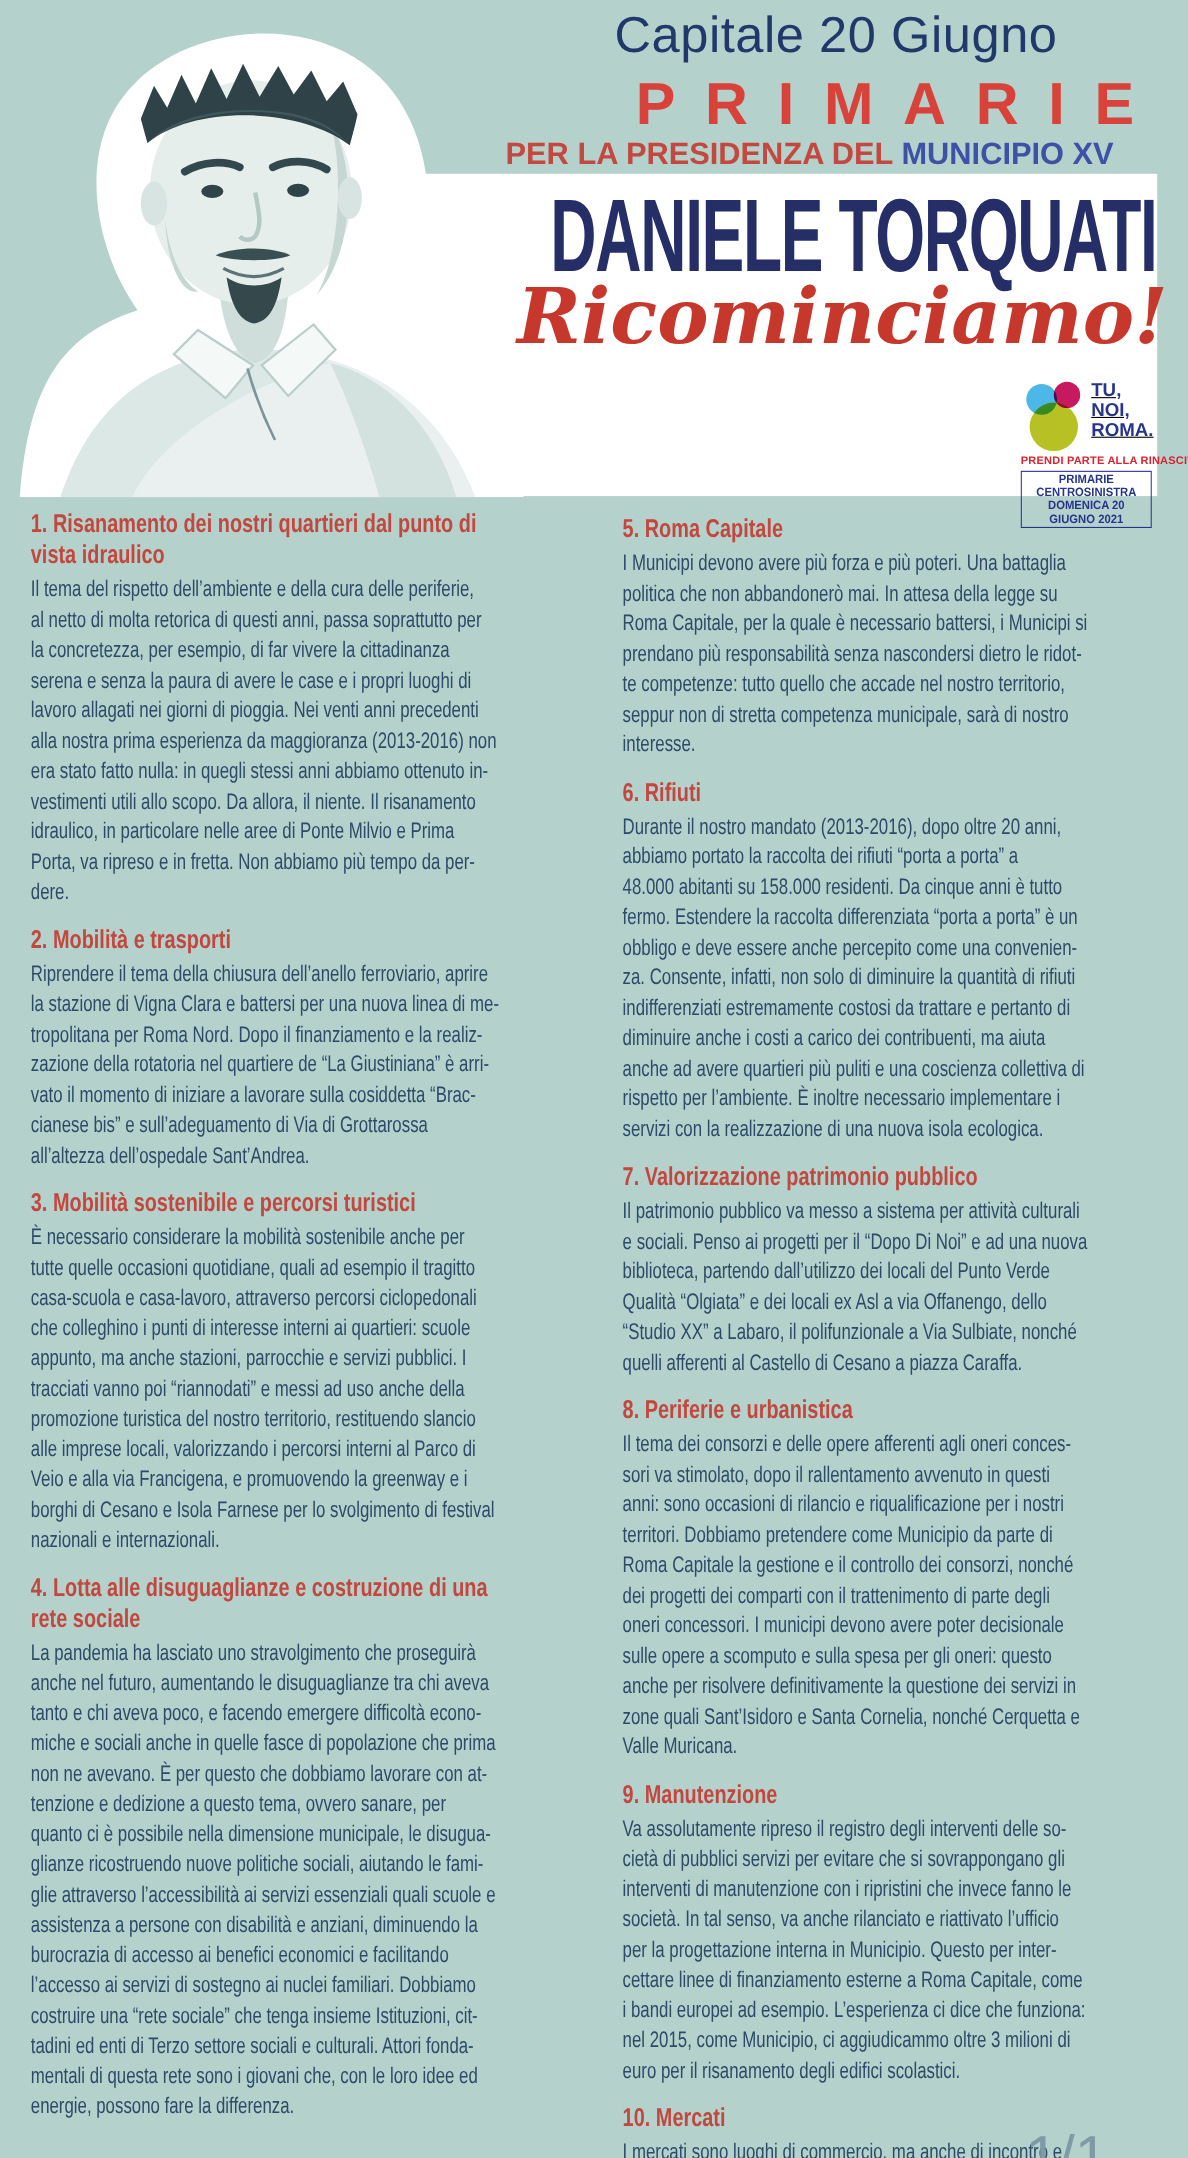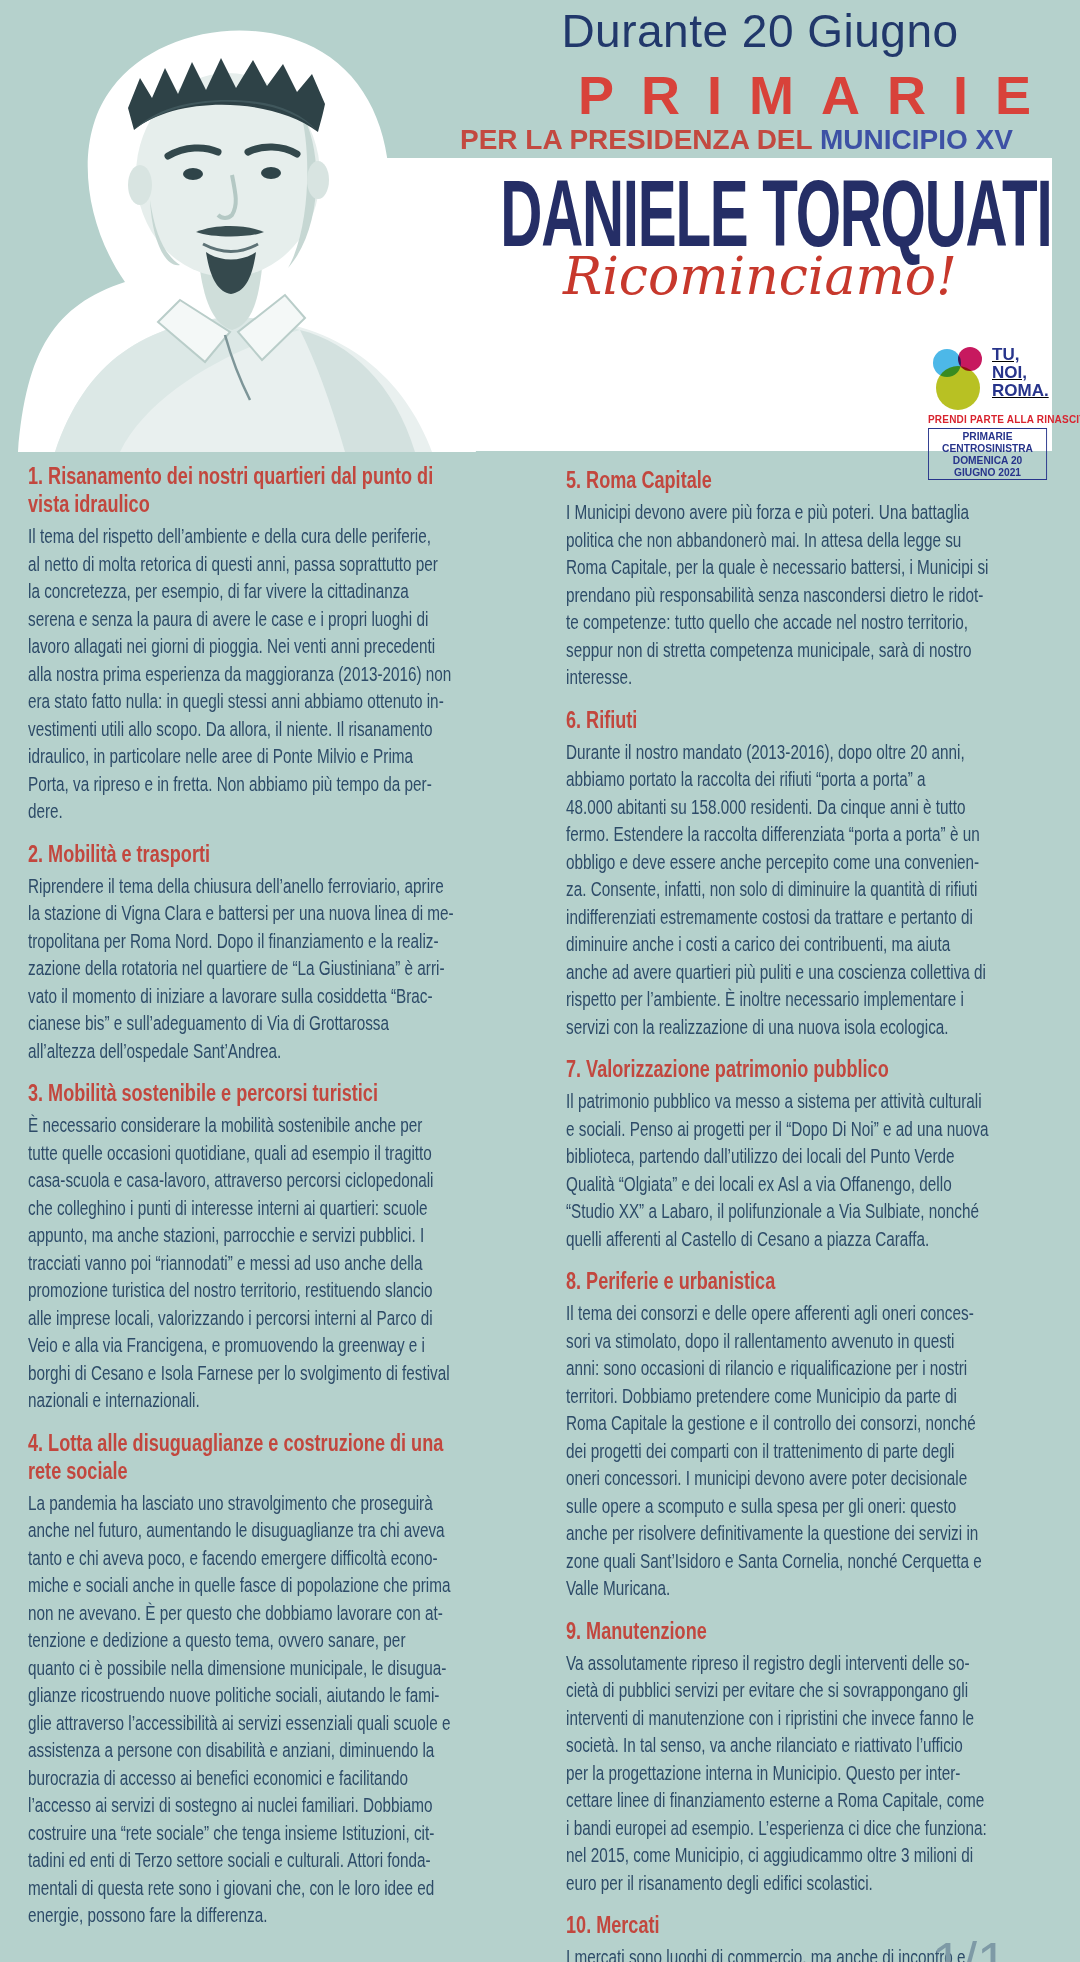--- a/index.html
+++ b/index.html
@@ -8,30 +8,30 @@
     background:#b5d1cc;font-family:"Liberation Sans",sans-serif;
   }
   
   .white-band{position:absolute;left:312px;top:158px;width:740px;height:293px;background:#ffffff;}
   .photo-wrap{position:absolute;left:0;top:0;width:480px;height:452px;}
   .hdr-date{position:absolute;left:470px;top:4px;width:580px;text-align:center;
     font-size:46px;color:#21386b;letter-spacing:.5px;white-space:nowrap;}
   .hdr-date b{font-weight:400;text-align:center;}
   .hdr-primarie{position:absolute;left:458px;top:64px;width:600px;text-align:right;
     font-size:54px;font-weight:700;color:#d8423a;letter-spacing:.5em;text-indent:.5em;white-space:nowrap;}
-  .hdr-sub{position:absolute;left:460px;top:124px;width:600px;text-align:left;
+  .hdr-sub{position:absolute;left:436px;top:124px;width:600px;text-align:center;
     font-size:28px;font-weight:700;white-space:nowrap;}
   .hdr-sub .r{color:#c34940;}
   .hdr-sub .b{color:#3d51a5;}
   .hdr-candidate{position:absolute;left:335px;top:160px;width:870px;text-align:center;
     font-size:94px;font-weight:800;color:#252e66;letter-spacing:-2px;white-space:nowrap;
     transform:scaleX(.62);transform-origin:50% 0;}
   .hdr-slogan{position:absolute;left:470px;top:246px;width:580px;text-align:center;
-    font-family:"DejaVu Serif",serif;font-style:italic;font-weight:400;
-    font-size:52px;color:#c7382c;white-space:nowrap;}
+    font-family:"DejaVu Serif",serif;font-style:italic;font-weight:700;
+    font-size:70px;color:#c7382c;white-space:nowrap;}
   
   .logo{position:absolute;left:928px;top:346px;width:126px;}
   .logo-row{display:flex;align-items:flex-start;text-decoration:underline;}
   .logo-words{font-size:17px;line-height:18px;font-weight:700;color:#27348b;margin-left:2px;white-space:pre-line;}
   .logo-tag{font-size:10px;font-weight:700;color:#d8242f;margin-top:2px;white-space:nowrap;letter-spacing:.2px;}
   .logo-box{margin-top:3px;border:1.5px solid #27348b;padding:1px 3px;text-align:center;
     font-size:11px;line-height:12px;font-weight:700;color:#27348b;white-space:pre-line;
     transform:scaleX(.93);transform-origin:0 0;width:128px;box-sizing:border-box;}
   
   .col{position:absolute;top:462px;}
@@ -86,21 +86,21 @@
       <path d="M232,175 C236,195 238,205 232,215 C228,219 222,219 218,215" stroke="#b4c8c4" stroke-width="4" fill="none"></path>
 
       <path d="M196,232 C215,224 245,224 264,232 C250,238 212,238 196,232 Z" fill="#3a4f52"></path>
       <path d="M203,244 C222,254 240,254 258,244" stroke="#5d7276" stroke-width="3" fill="none"></path>
       <path d="M206,252 C220,262 242,262 256,252 C252,280 244,292 231,294 C218,292 210,278 206,252 Z" fill="#35494d"></path>
 
       <path d="M150,200 C155,235 165,255 180,265 C165,268 152,240 150,200 Z" fill="#c6d7d3"></path>
     </svg>
   </div>
 
-  <div class="hdr-date"><span>Durante </span><b>20 Giugno</b></div>
+  <div class="hdr-date"><span>Capitale </span><b>20 Giugno</b></div>
 
   <div class="hdr-primarie">PRIMARIE</div>
 
   <div class="hdr-sub"><span class="r">PER LA PRESIDENZA DEL </span><span class="b">MUNICIPIO XV</span></div>
 
   <div class="hdr-candidate">DANIELE TORQUATI</div>
 
   <div class="hdr-slogan">Ricominciamo!</div>
 
   <div class="logo">

